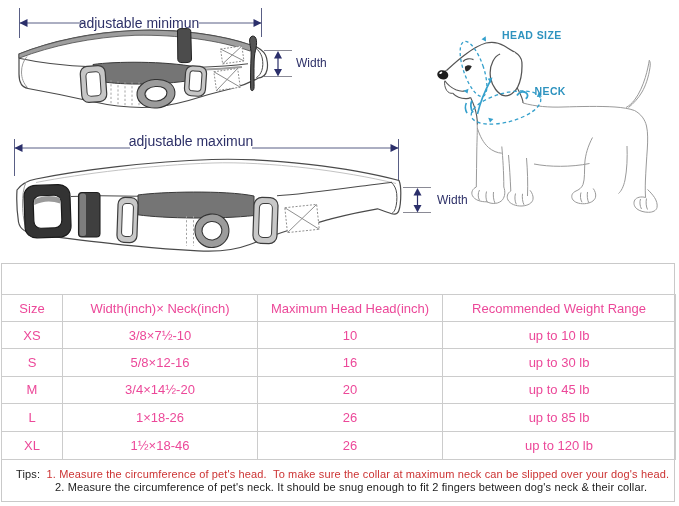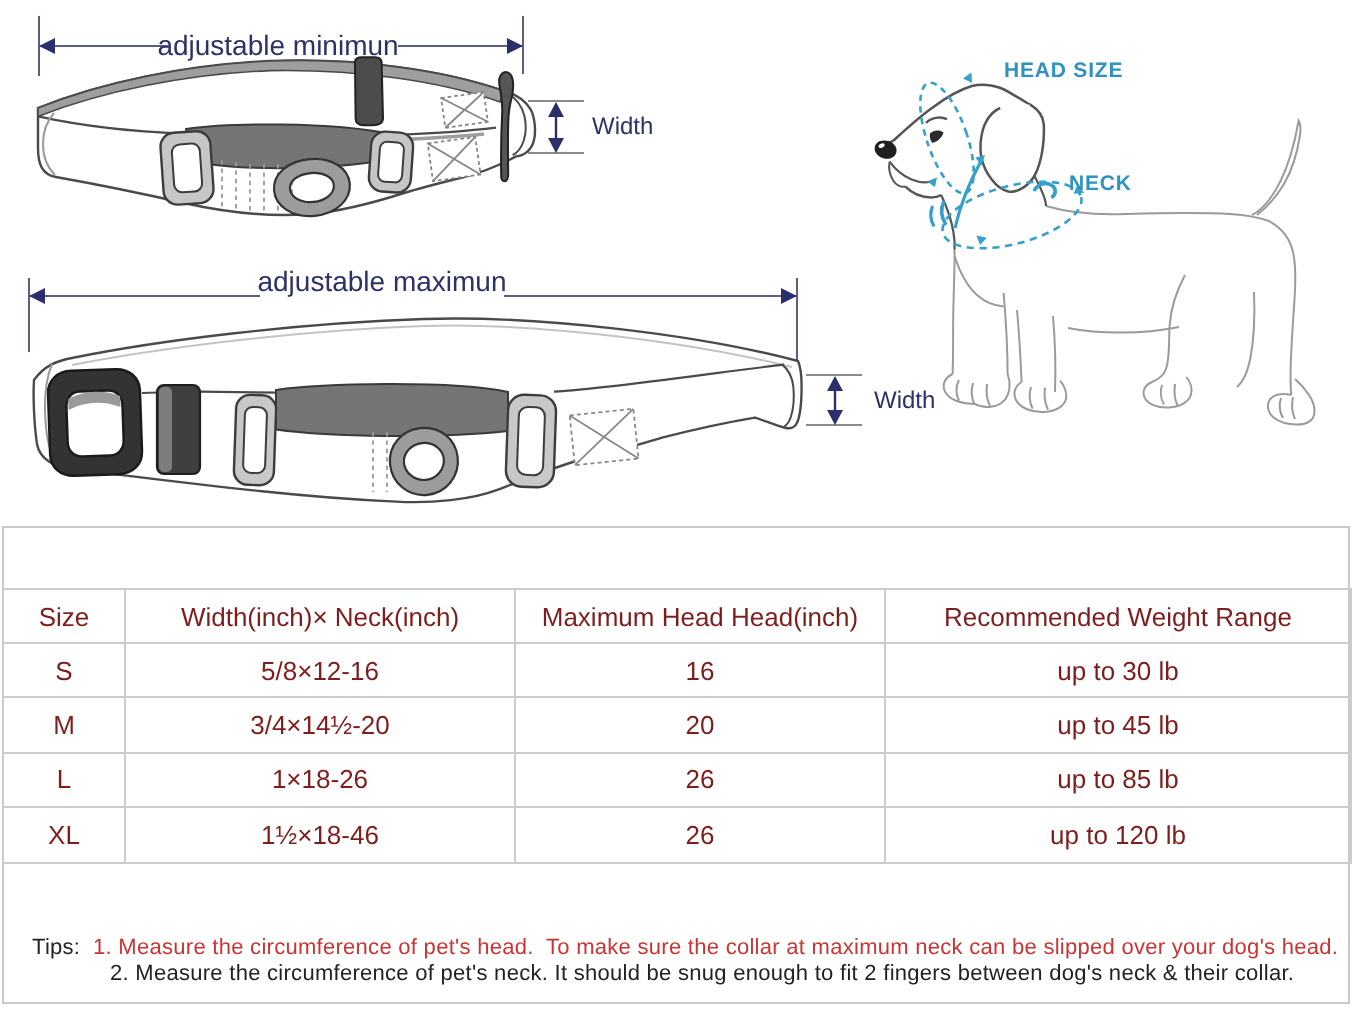--- a/index.html
+++ b/index.html
@@ -1,22 +1,22 @@
 <!DOCTYPE html>
 <html><head>
 <meta charset="utf-8">
 <style>
 html,body{margin:0;padding:0;background:#fff;}
 body{width:679px;height:506px;position:relative;font-family:"Liberation Sans",sans-serif;overflow:hidden;}
 #diag{position:absolute;left:0;top:0;}
 #box{position:absolute;left:1px;top:263px;width:672px;height:237px;border:1px solid #c9c9c9;background:#fff;}
 #title{position:absolute;left:8px;top:9px;font-size:13px;color:#1f1f1f;}
-table{border-collapse:collapse;table-layout:fixed;width:674px;position:absolute;left:-1px;top:30px;font-size:13px;color:#7f1d1d;padding-left:28px;}
+table{border-collapse:collapse;table-layout:fixed;width:674px;position:absolute;left:-1px;top:30px;font-size:13px;color:#ec4899;padding-left:28px;}
 td{border:1px solid #ccc;text-align:center;padding:0;}
-tr:nth-child(1) td,tr:nth-child(2) td{height:26px;}tr:nth-child(3) td,tr:nth-child(4) td{height:26.5px;}tr:nth-child(5) td{height:27px;}tr:nth-child(6) td{height:27px;text-decoration:underline;}
+tr:nth-child(1) td,tr:nth-child(2) td{height:26px;}tr:nth-child(3) td,tr:nth-child(4) td{height:26.5px;}tr:nth-child(5) td{height:27px;}tr:nth-child(6) td{height:27px;}
 #tips{position:absolute;left:0;top:195px;width:672px;font-size:11px;color:#222;}
 #tips .red{color:#cc3333;}
 #tips .l1{position:absolute;left:14px;top:9px;white-space:nowrap;letter-spacing:0.14px;}
 #tips .l2{position:absolute;left:53px;top:22px;white-space:nowrap;letter-spacing:0.14px;}
 </style>
 </head>
 <body>
 <svg id="diag" width="679" height="262" viewBox="0 0 679 262">
 
 <g stroke="#595e85" stroke-width="1" fill="none">
@@ -275,20 +275,26 @@
         <col style="width:233px">
       </colgroup>
     <tbody>
         <tr>
           <td>Size</td>
           <td>Width(inch)× Neck(inch)</td>
           <td>Maximum Head Head(inch)</td>
           <td>Recommended Weight Range</td>
         </tr>
     <tr>
+          <td>XS</td>
+          <td>3/8×7½-10</td>
+          <td>10</td>
+          <td>up to 10 lb</td>
+        </tr>
+    <tr>
           <td>S</td>
           <td>5/8×12-16</td>
           <td>16</td>
           <td>up to 30 lb</td>
         </tr>
     <tr>
           <td>M</td>
           <td>3/4×14½-20</td>
           <td>20</td>
           <td>up to 45 lb</td>

